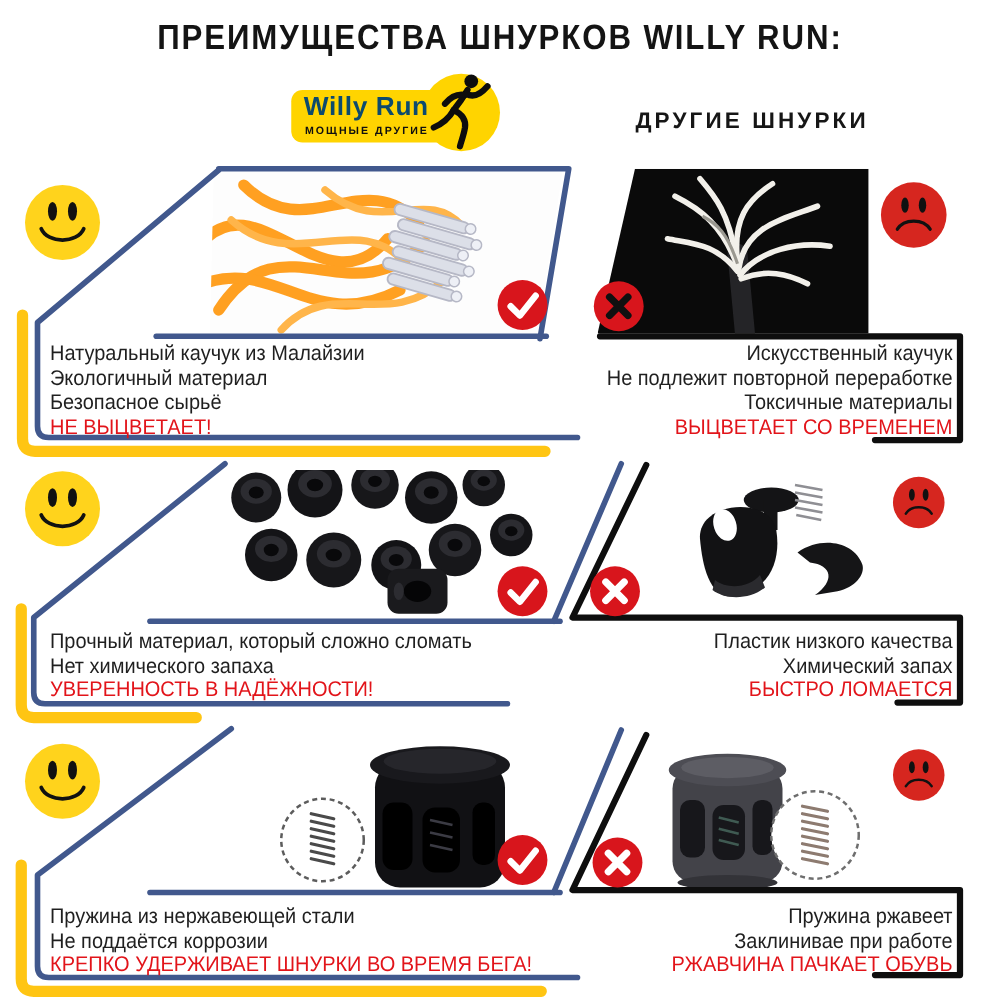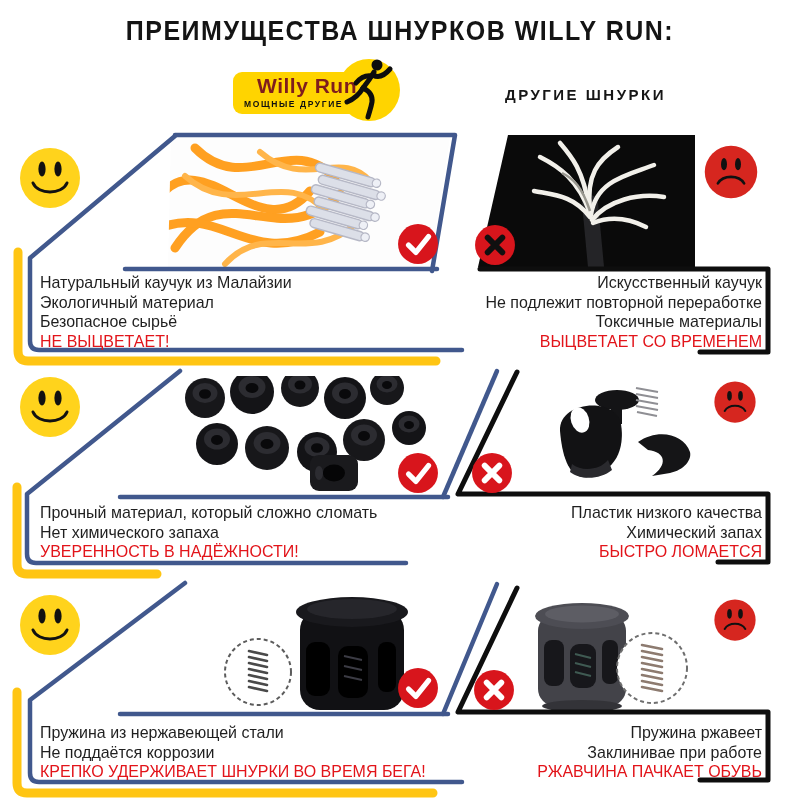--- a/index.html
+++ b/index.html
@@ -2,25 +2,25 @@
 <html><head>
 <meta charset="utf-8">
 <style>
   html,body{margin:0;padding:0;background:#fff;}
   .canvas{position:relative;width:800px;height:800px;background:#ffffff;overflow:hidden;
           font-family:Liberation Sans, sans-serif;}
   .abs{position:absolute;}
   .title{left:0;top:16px;width:800px;text-align:center;font-size:25px;font-weight:bold;
          letter-spacing:1.5px;color:#141414;transform:scaleY(1.12);}
   .logo-banner{left:233px;top:72px;width:126px;height:42px;background:#ffd400;border-radius:9px;z-index:3;}
-  .logo-brand{padding:2px 0 0 24px;font-size:21px;font-weight:bold;color:#7f1d1d;letter-spacing:.5px;}
+  .logo-brand{padding:2px 0 0 10px;font-size:21px;font-weight:bold;color:#0c4a6e;letter-spacing:.5px;}
   .logo-tagline{padding:1px 0 0 11px;font-size:8.5px;font-weight:bold;color:#101010;letter-spacing:1.6px;}
   .logo-circle{left:338px;top:59px;width:62px;height:62px;border-radius:50%;background:#ffd400;z-index:2;}
   .runner{left:342px;top:54px;z-index:4;}
-  .competitor{left:505px;top:86px;width:190px;text-align:left;font-size:15px;font-weight:bold;
+  .competitor{left:505px;top:86px;width:190px;text-align:right;font-size:18px;font-weight:bold;
               letter-spacing:2.5px;color:#161616;}
   .txt{font-size:17px;line-height:19.5px;color:#1f1f1f;z-index:6;}
   .txt.left{transform:scaleX(.94);transform-origin:left top;}
   .txt.right{text-align:right;transform:scaleX(.94);transform-origin:right top;}
   .hl{color:#e2141a;}
   .photo{z-index:1;}
   .icon{z-index:7;}
   .framesvg{left:0;top:0;z-index:5;pointer-events:none;}
 </style>
 </head>

